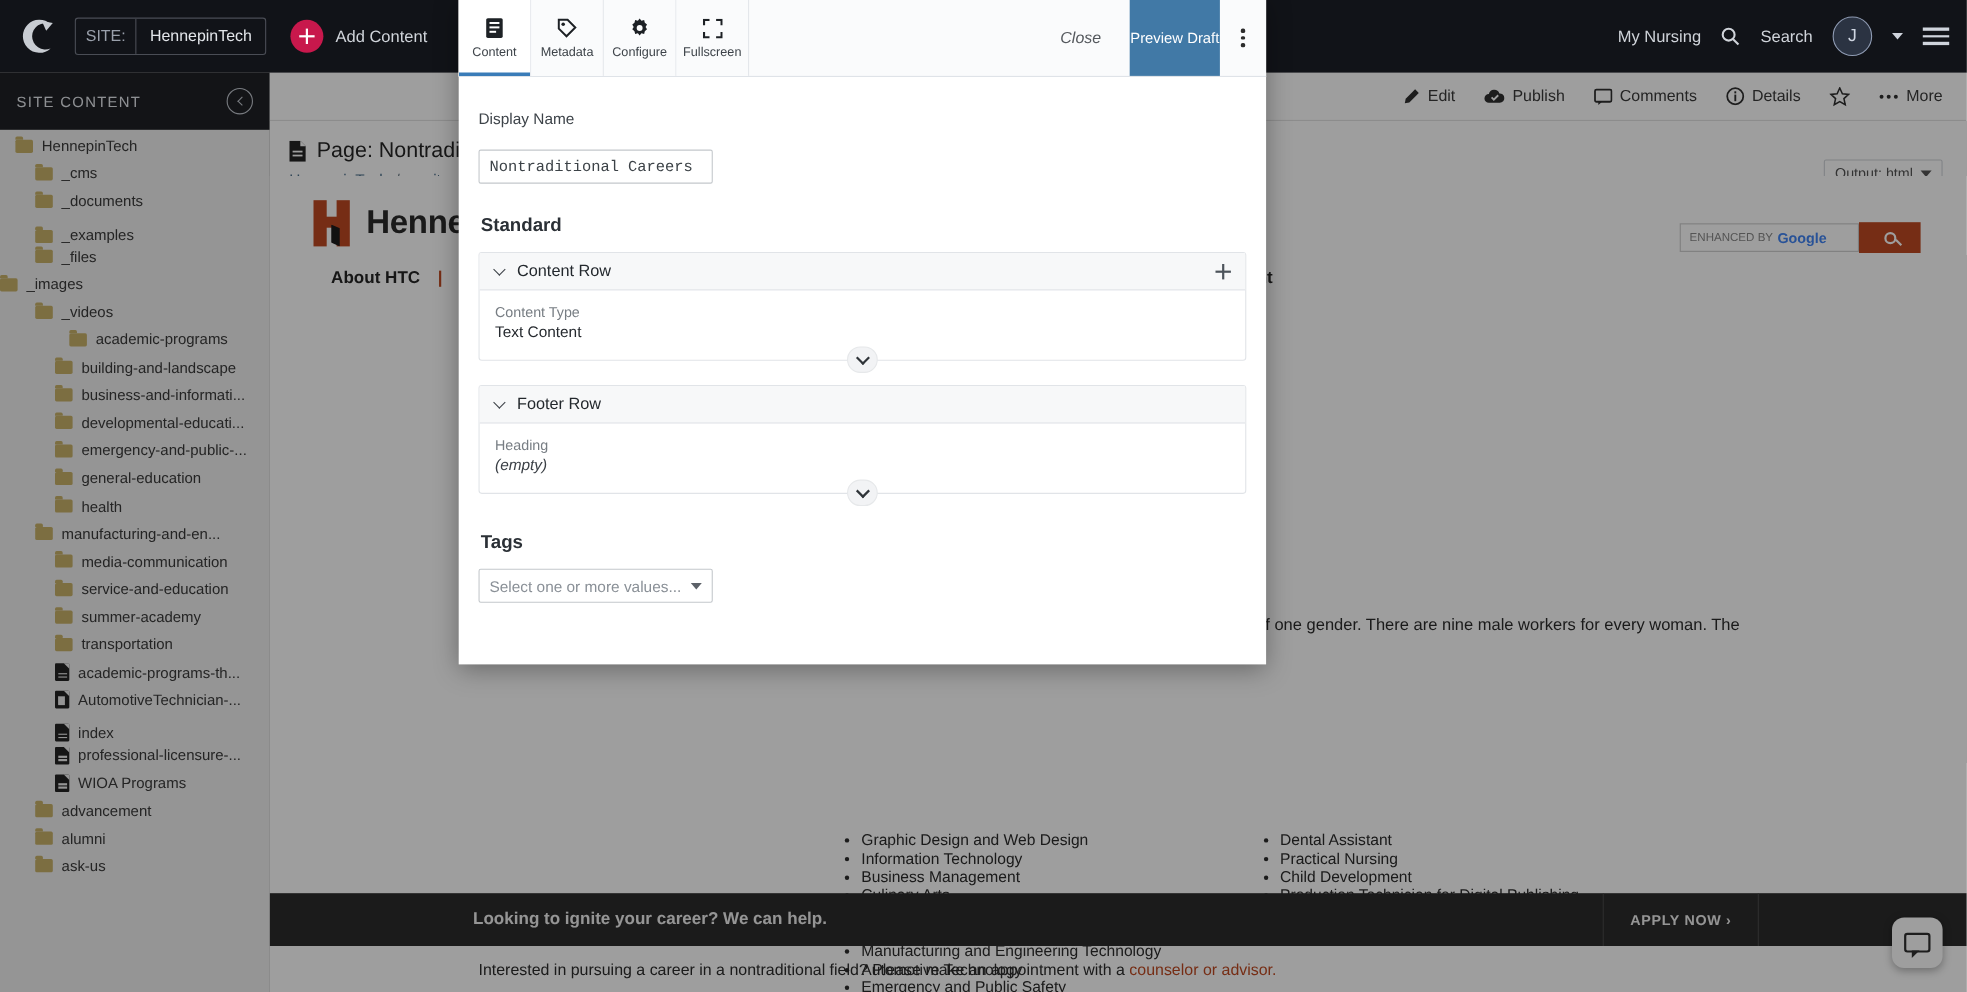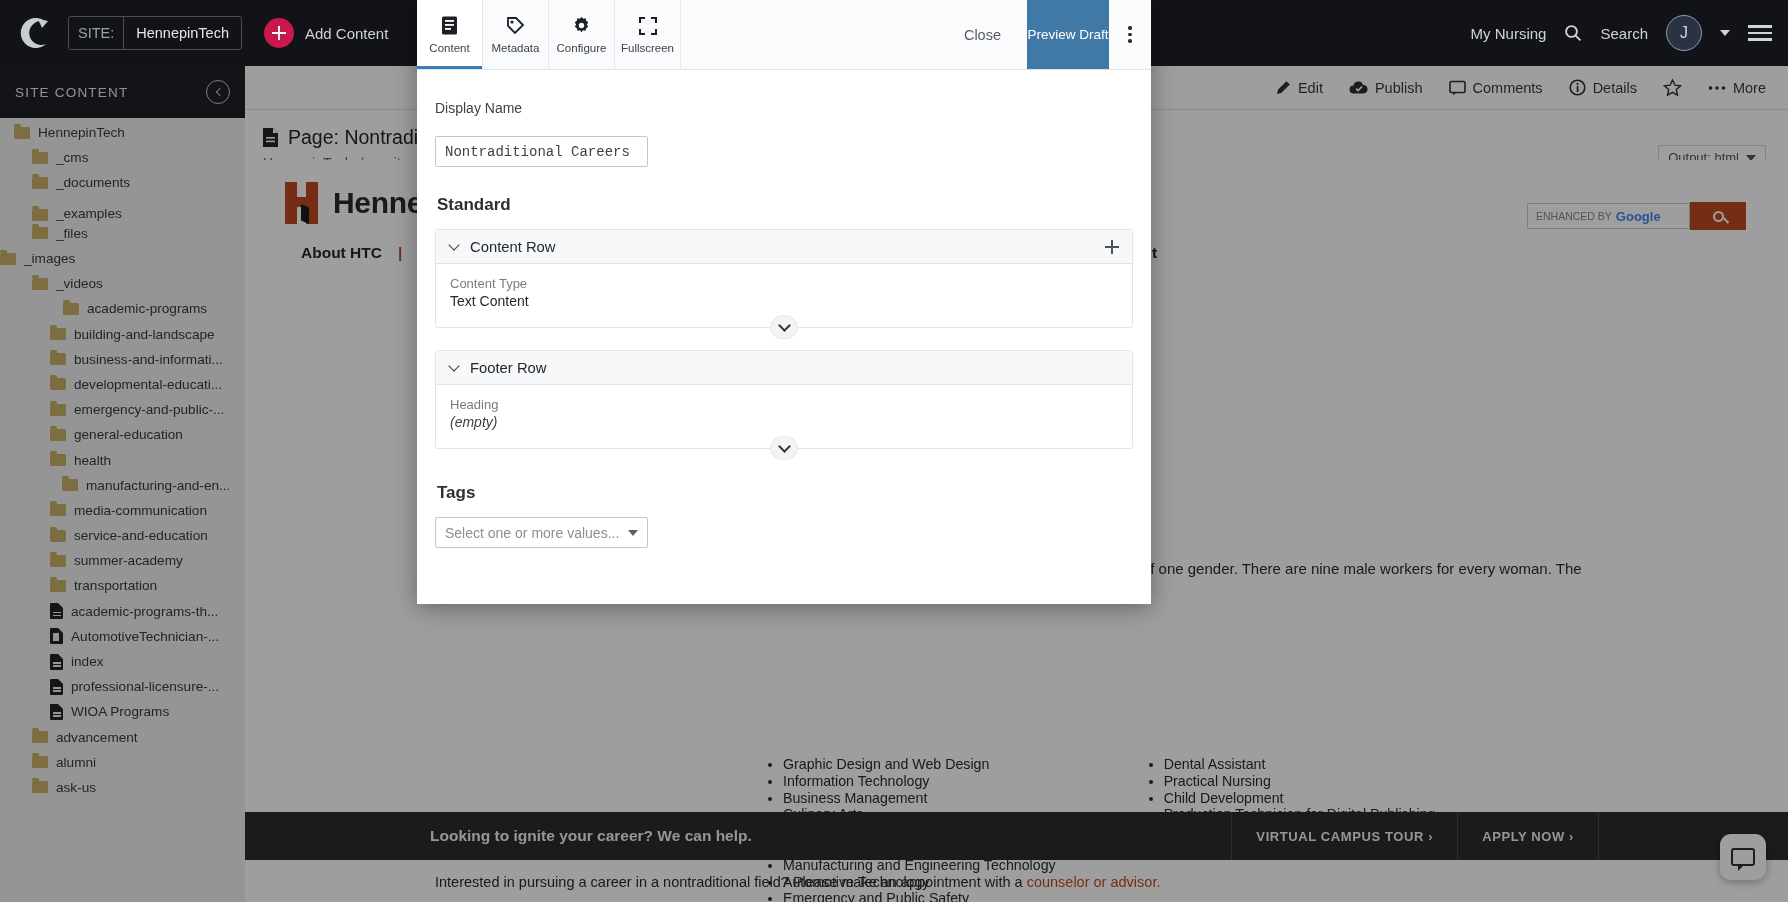--- a/index.html
+++ b/index.html
@@ -245,21 +245,21 @@
     width: 66px; display: flex; flex-direction: column; align-items: center;
     justify-content: center; gap: 6px; cursor: pointer;
     border-right: 1px solid #e4e7eb; background: #fafbfc;
     font-size: 11.5px; color: #3d4349;
   }
   .mtab.active { background: #ffffff; box-shadow: inset 0 -3px 0 #3a7cb8; }
   .mtab .ic { height: 20px; display: flex; align-items: center; }
   .mhead-spacer { flex: 1; }
   .mclose {
     display: flex; align-items: center; padding: 0 26px; font-size: 14.5px;
-    color: #55595e; cursor: pointer;
+    color: #55595e; cursor: pointer; font-style: italic;
   }
   .preview-draft {
     width: 82px; background: #4179a6; color: #fff; font-size: 13.5px;
     display: flex; align-items: center; justify-content: center; text-align: center;
     line-height: 18px; cursor: pointer;
   }
   .kebab {
     width: 42px; display: flex; flex-direction: column; align-items: center;
     justify-content: center; gap: 3px; cursor: pointer;
   }
@@ -423,21 +423,21 @@
           <span>emergency-and-public-...</span>
         </div>
         <div class="tree-row" style="padding-left: 50px;">
           <span class="glyph folder"></span>
           <span>general-education</span>
         </div>
         <div class="tree-row" style="padding-left: 50px;">
           <span class="glyph folder"></span>
           <span>health</span>
         </div>
-        <div class="tree-row" style="padding-left: 62px;">
+        <div class="tree-row" style="padding-left: 32px;">
           <span class="glyph folder"></span>
           <span>manufacturing-and-en...</span>
         </div>
         <div class="tree-row" style="padding-left: 50px;">
           <span class="glyph folder"></span>
           <span>media-communication</span>
         </div>
         <div class="tree-row" style="padding-left: 50px;">
           <span class="glyph folder"></span>
           <span>service-and-education</span>
@@ -451,21 +451,21 @@
           <span>transportation</span>
         </div>
         <div class="tree-row" style="padding-left: 50px;">
           <span class="glyph docicon"></span>
           <span>academic-programs-th...</span>
         </div>
         <div class="tree-row" style="padding-left: 50px;">
           <span class="glyph docicon img"></span>
           <span>AutomotiveTechnician-...</span>
         </div>
-        <div class="tree-row" style="padding-left: 50px;">
+        <div class="tree-row" style="padding-left: 50px; align-items: flex-end;">
           <span class="glyph docicon"></span>
           <span>index</span>
         </div>
         <div class="tree-row" style="padding-left: 50px;">
           <span class="glyph docicon"></span>
           <span>professional-licensure-...</span>
         </div>
         <div class="tree-row" style="padding-left: 50px;">
           <span class="glyph docicon"></span>
           <span>WIOA Programs</span>
@@ -609,21 +609,20 @@
             <li>Dental Assistant</li>
             <li>Practical Nursing</li>
             <li>Child Development</li>
             <li>Production Technician for Digital Publishing</li>
           </ul>
       </div>
 
       <div class="cta-bar">
         <span class="msg">Looking to ignite your career? We can help.</span>
         <span class="spacer"></span>
-        <span class="btn">VIRTUAL CAMPUS TOUR ›</span>
         <span class="btn">APPLY NOW ›</span>
         <span class="tail"></span>
       </div>
 
       <div class="bottom-line">
         <span>Interested in pursuing a career in a nontraditional field? Please make an appointment with a </span><a>counselor or advisor.</a>
       </div>
 
       <div class="chat-bubble">
         <span class="bb"></span>

